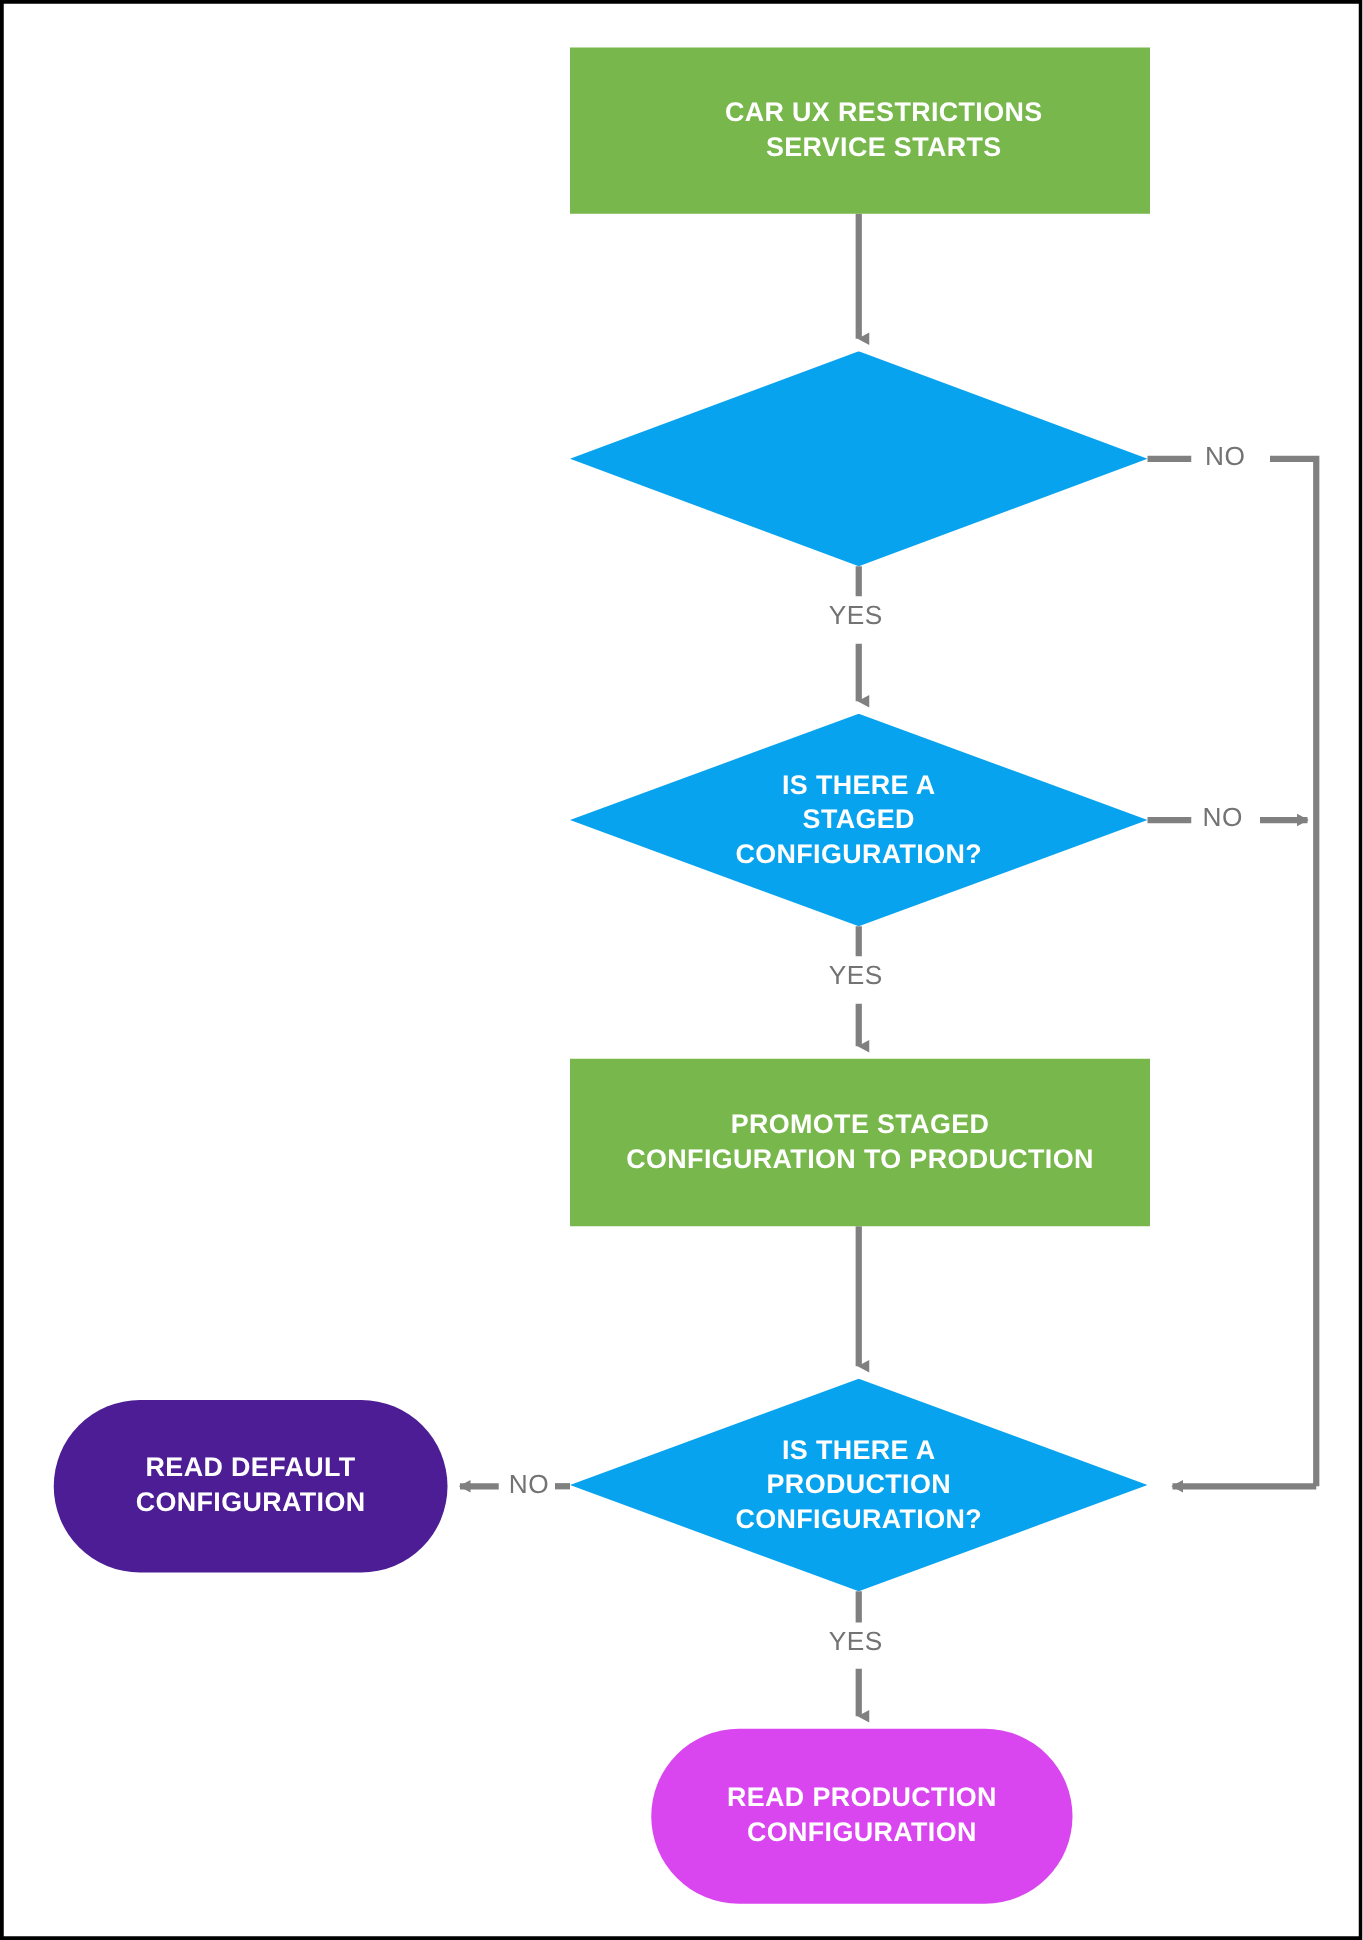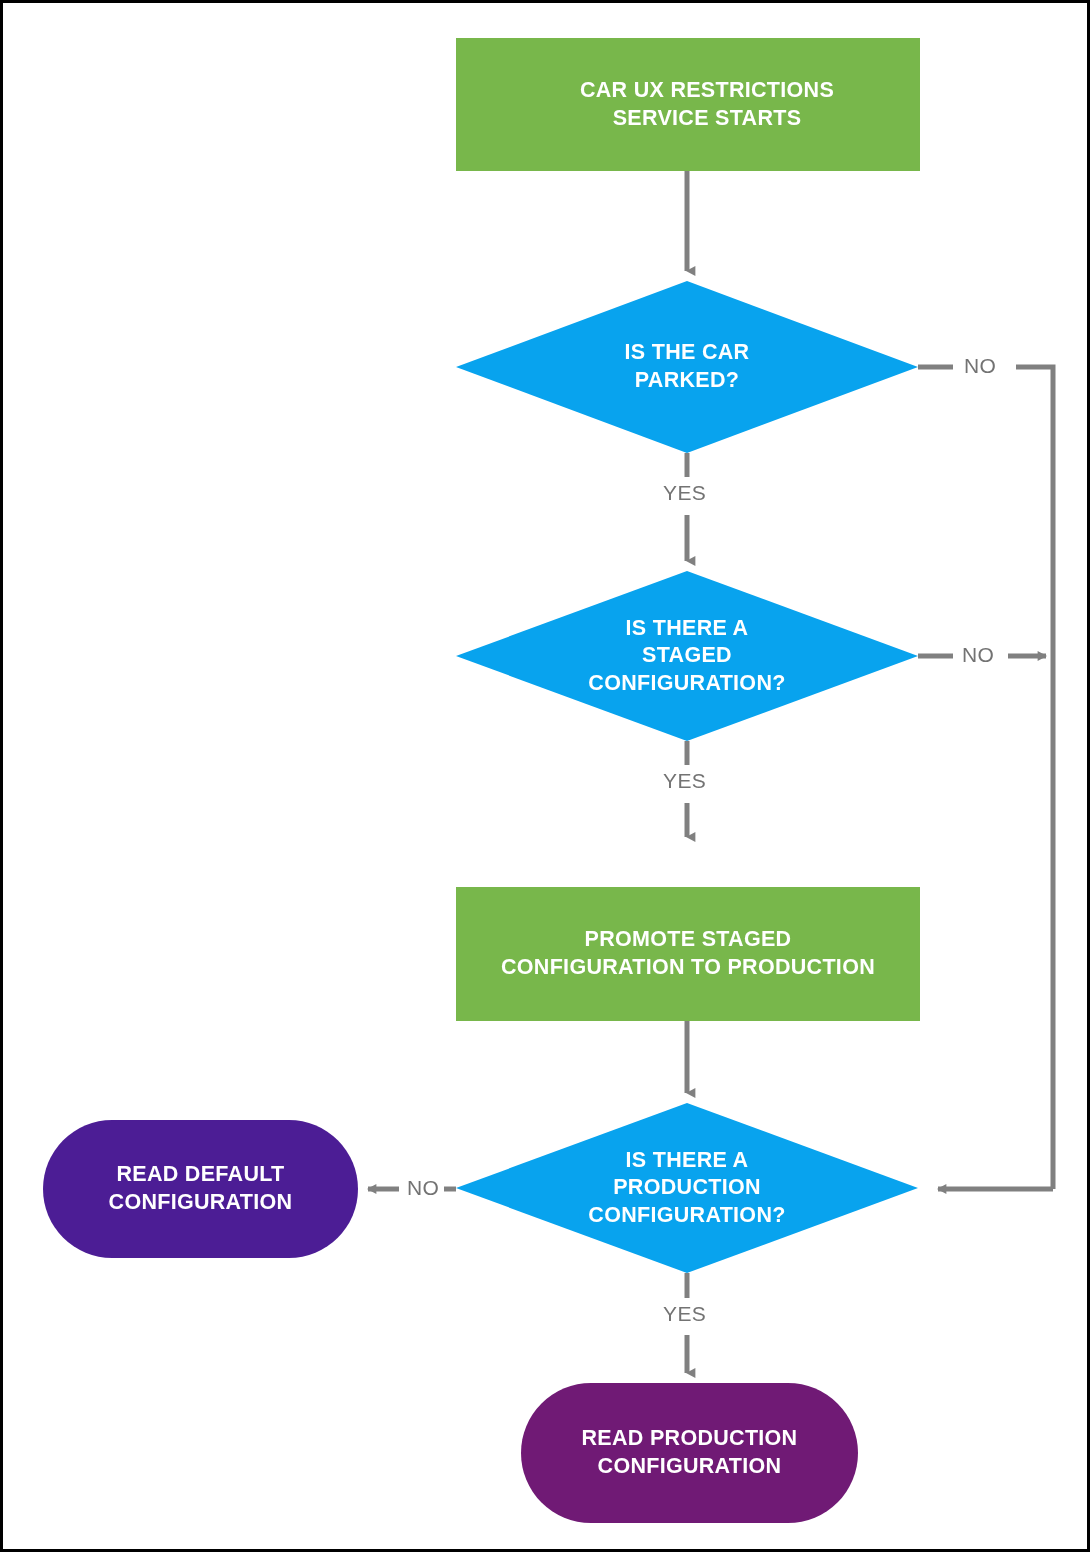--- a/index.html
+++ b/index.html
@@ -137,53 +137,51 @@
 
   <div class="node process" style="left:453px; top:35px; width:464px; height:133px; background:#78b74b;padding-left:38px;">
     <span class="node-text">CAR UX RESTRICTIONS
 SERVICE STARTS</span>
   </div>
 
   <div class="node decision" style="left:453px; top:278px; width:462px; height:172px;">
     <svg class="diamond-shape" viewBox="0 0 462 172" preserveAspectRatio="none">
       <polygon points="231,0 462,86 231,172 0,86" fill="#08a3ee"></polygon>
     </svg>
-    <span class="node-text">IS THE CAR
-PARKED?</span>
   </div>
 
   <div class="node decision" style="left:453px; top:568px; width:462px; height:170px;">
     <svg class="diamond-shape" viewBox="0 0 462 170" preserveAspectRatio="none">
       <polygon points="231,0 462,85 231,170 0,85" fill="#08a3ee"></polygon>
     </svg>
     <span class="node-text">IS THERE A
 STAGED
 CONFIGURATION?</span>
   </div>
 
-  <div class="node process" style="left:453px; top:884px; width:464px; height:134px; background:#78b74b;">
+  <div class="node process" style="left:453px; top:844px; width:464px; height:134px; background:#78b74b;">
     <span class="node-text">PROMOTE STAGED
 CONFIGURATION TO PRODUCTION</span>
   </div>
 
   <div class="node decision" style="left:453px; top:1100px; width:462px; height:170px;">
     <svg class="diamond-shape" viewBox="0 0 462 170" preserveAspectRatio="none">
       <polygon points="231,0 462,85 231,170 0,85" fill="#08a3ee"></polygon>
     </svg>
     <span class="node-text">IS THERE A
 PRODUCTION
 CONFIGURATION?</span>
   </div>
 
   <div class="node terminal" style="left:40px; top:1117px; width:315px; height:138px; background:#4c1d95; border-radius:69px;">
     <span class="node-text">READ DEFAULT
 CONFIGURATION</span>
   </div>
 
-  <div class="node terminal" style="left:518px; top:1380px; width:337px; height:140px; background:#701a75; border-radius:70px;">
+  <div class="node terminal" style="left:518px; top:1380px; width:337px; height:140px; background:#d946ef; border-radius:70px;">
     <span class="node-text">READ PRODUCTION
 CONFIGURATION</span>
   </div>
 
   <div class="edge-label" style="left:961px; top:351px;">NO</div>
 
   <div class="edge-label" style="left:660px; top:478px;">YES</div>
 
   <div class="edge-label" style="left:959px; top:640px;">NO</div>
 

